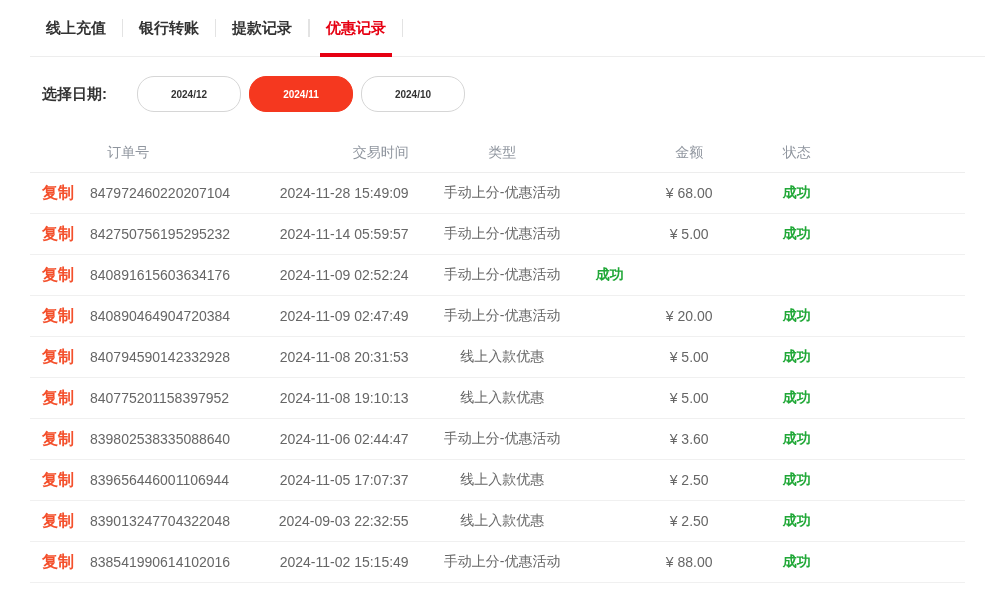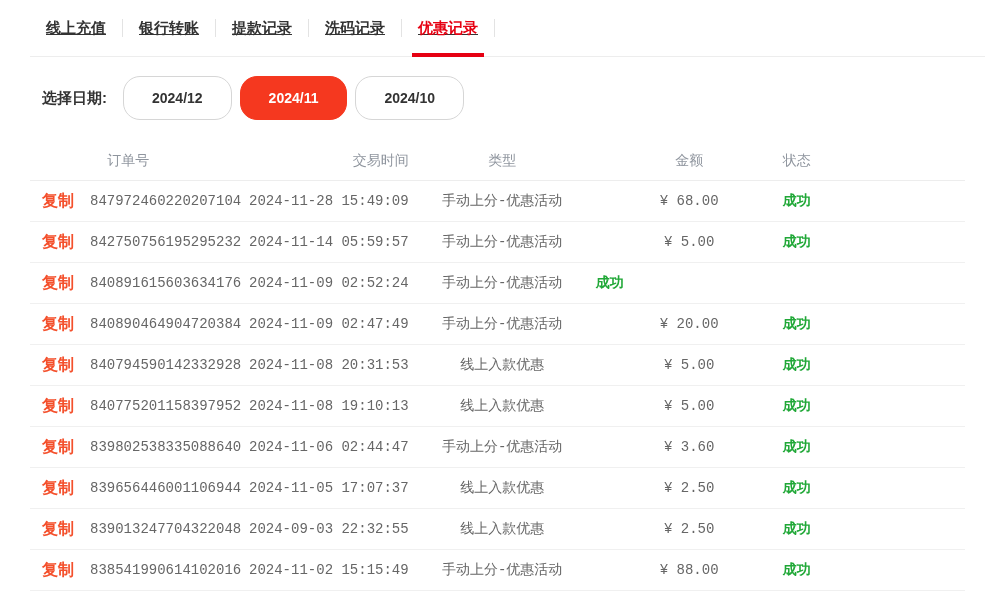--- a/index.html
+++ b/index.html
@@ -17,54 +17,53 @@
     width:996px;height:592px;overflow:hidden;background:#ffffff;
     font-family:"Liberation Sans","DejaVu Sans",sans-serif;
     color:#333;
   }
 
   
   .tabbar{
     display:flex;align-items:center;height:57px;
     margin:0 11px 0 30px;
     border-bottom:1px solid #ededed;
-    text-decoration:underline;
   }
   .tab{
     position:relative;height:100%;display:flex;align-items:center;
     padding:0 16px;font-size:15px;font-weight:700;color:#333;
     cursor:pointer;white-space:nowrap;
   }
   .tab.active{color:var(--accent);}
   .tab-underline{
     position:absolute;left:50%;bottom:-1px;transform:translateX(-50%);
     width:72px;height:4px;background:var(--accent);
   }
   .tab-sep{width:1px;height:18px;background:#e3e3e3;}
 
   
   .date-row{
     display:flex;align-items:center;
     margin:19px 0 0 42px;
   }
-  .date-label{font-size:15px;font-weight:700;color:#333;margin-right:8px;}
+  .date-label{font-size:15px;font-weight:700;color:#333;margin-right:22px;}
   .pill{
-    min-width:104px;height:44px;margin-left:8px;padding:0 28px;
+    min-width:104px;height:36px;margin-left:8px;padding:0 28px;
     display:flex;align-items:center;justify-content:center;
     border:1px solid #d6d6d6;border-radius:17px;background:#fff;
-    font-size:14px;font-weight:700;color:#333;cursor:pointer;white-space:nowrap;
+    font-size:10px;font-weight:700;color:#333;cursor:pointer;white-space:nowrap;
   }
   .pill.active{background:var(--pill-red);border-color:var(--pill-red);color:#fff;}
 
   
   .table{margin:21px 31px 0 30px;}
   .tr{
     display:flex;align-items:center;height:41px;
     border-bottom:1px solid var(--divider);
-    font-size:14px;color:var(--body-text);font-family:Liberation Mono, monospace;
+    font-size:14px;color:var(--body-text);
   }
   .tr.thead{height:40px;border-bottom:1px solid #ededed;color:var(--head-text);}
   .td{white-space:nowrap;}
   .col-order{width:21%;display:flex;align-items:center;padding-left:12px;text-align:left;}
   .col-time{width:19.5%;text-align:right;}
   .col-type{width:20%;text-align:center;}
   .col-amount{width:20%;text-align:center;}
   .col-status{width:19.5%;text-align:left;}
   .thead .col-order{justify-content:center;padding-left:0;}
   .copy{
@@ -81,21 +80,20 @@
 <div class="tabbar">
   <div class="tab">线上充值</div>
   <span class="tab-sep"></span>
 
   <div class="tab">银行转账</div>
   <span class="tab-sep"></span>
 
   <div class="tab">提款记录</div>
   <span class="tab-sep"></span>
 
-  <div class="tab">洗码记录</div>
   <span class="tab-sep"></span>
 
   <div class="tab active">
     <span>优惠记录</span>
     <span class="tab-underline"></span>
   </div>
   <span class="tab-sep"></span>
 </div>
 
 <div class="date-row">

